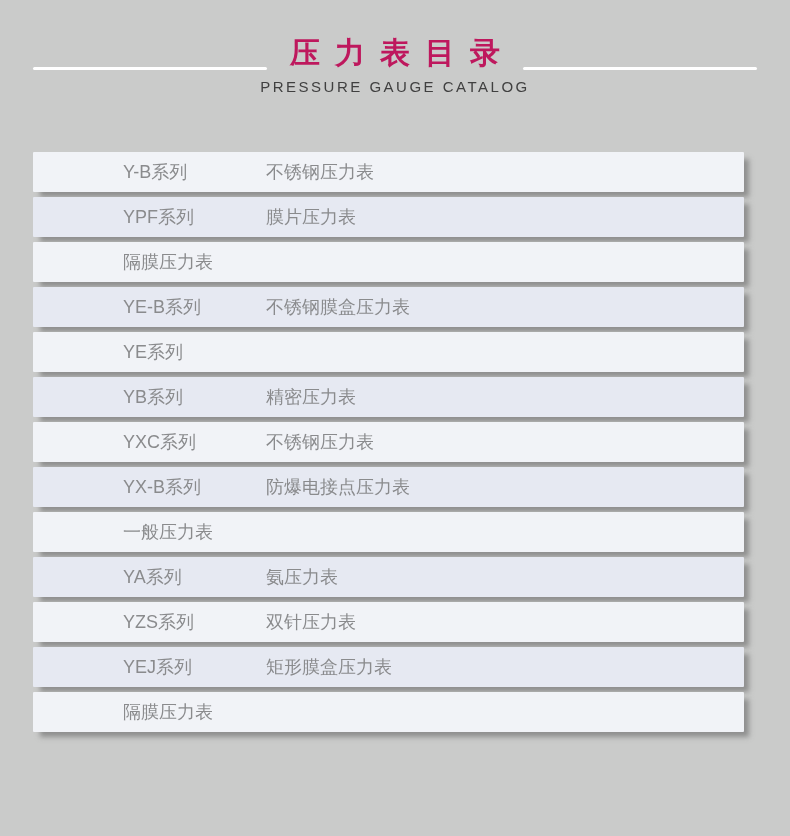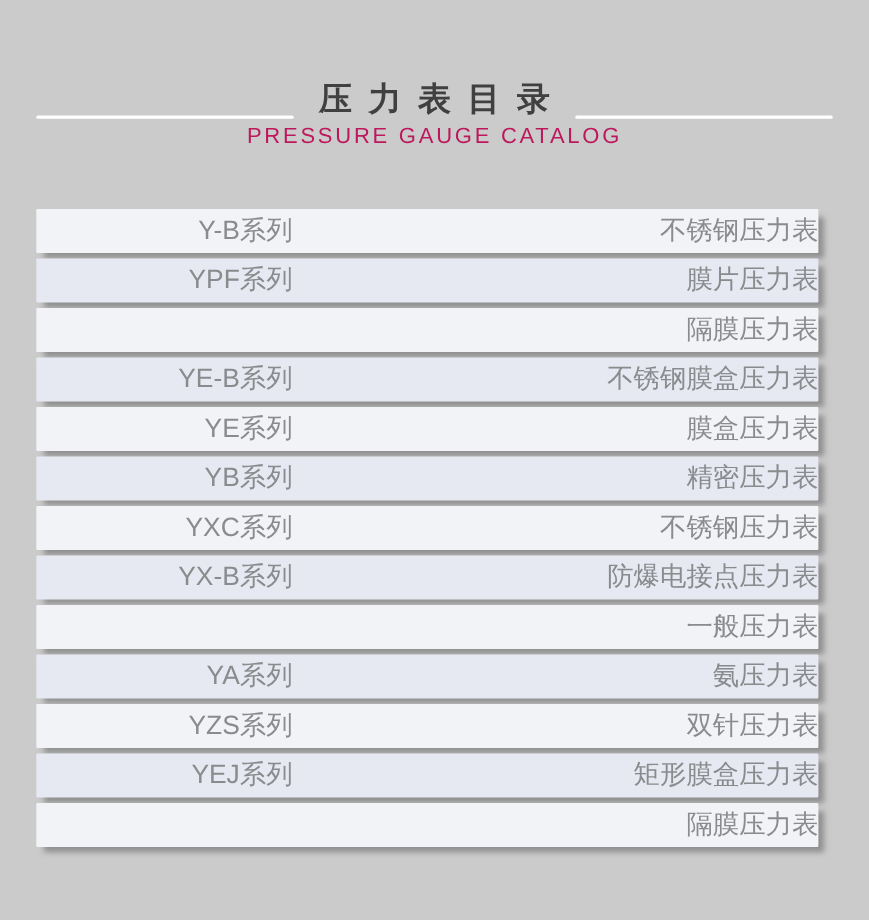--- a/index.html
+++ b/index.html
@@ -21,54 +21,52 @@
     flex: 1;
     height: 3px;
     background: #ffffff;
     margin-bottom: -2px;
     border-radius: 2px;
   }
   .page-title {
     font-size: 30px;
     line-height: 30px;
     font-weight: bold;
-    color: #404040;
+    color: #be185d;
     letter-spacing: 15px;
     padding: 0 8px 0 23px;
     white-space: nowrap;
-    margin-top: 38px;
   }
   .subtitle {
     text-align: center;
     margin-top: 11px;
-    font-size: 20px;
+    font-size: 15px;
     line-height: 15px;
-    color: #be185d;
+    color: #404040;
     letter-spacing: 2.5px;
   }
 
   
   .catalog {
     margin: 58px 0 0 33px;
     width: 711px;
   }
   .row {
     height: 40px;
     margin-bottom: 5px;
     background: #f1f3f7;
     border-radius: 1px;
     box-shadow: 6px 6px 5px -1px rgba(95, 95, 95, 0.55);
     display: flex;
     align-items: center;
     padding-left: 90px;
-    font-size: 24px;
+    font-size: 18px;
     line-height: 26px;
     color: #8a8b8d;
     white-space: nowrap;
-    text-align: right;
   }
   .row:nth-child(even) { background: #e6e9f2; }
   .series {
     width: 143px;
     flex: 0 0 auto;
   }
   .product { flex: 1 1 auto; }
 </style>
 </head>
 <body>
@@ -93,21 +91,20 @@
   </div>
   <div class="row">
     <span class="product">隔膜压力表</span>
   </div>
   <div class="row">
     <span class="series">YE-B系列</span>
     <span class="product">不锈钢膜盒压力表</span>
   </div>
   <div class="row">
     <span class="series">YE系列</span>
-    <span class="product">膜盒压力表</span>
   </div>
   <div class="row">
     <span class="series">YB系列</span>
     <span class="product">精密压力表</span>
   </div>
   <div class="row">
     <span class="series">YXC系列</span>
     <span class="product">不锈钢压力表</span>
   </div>
   <div class="row">

